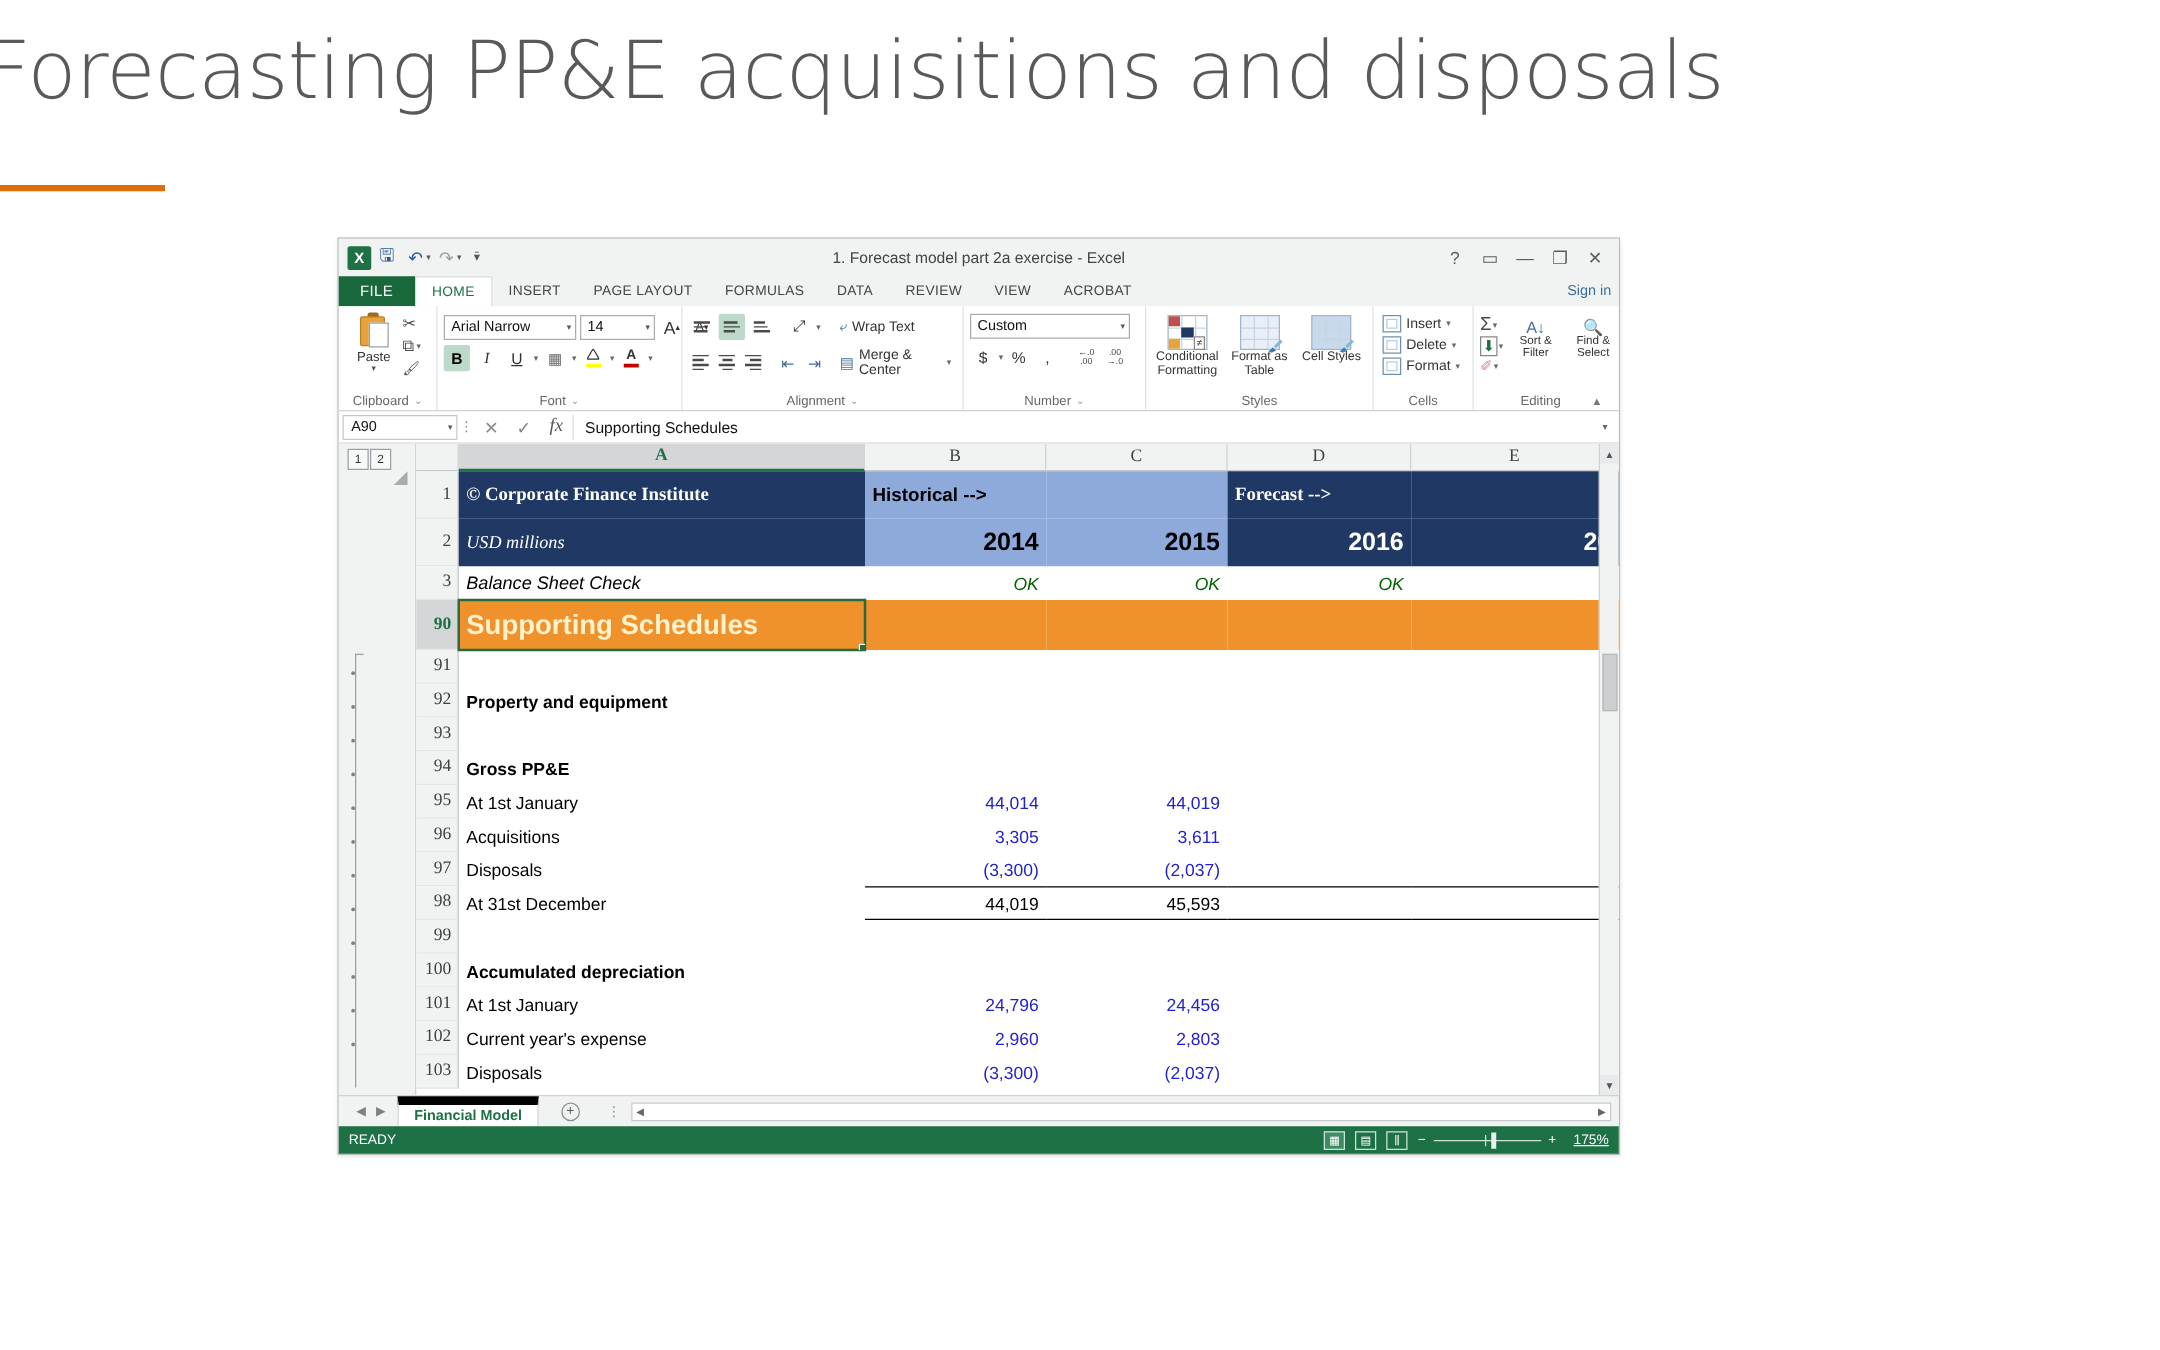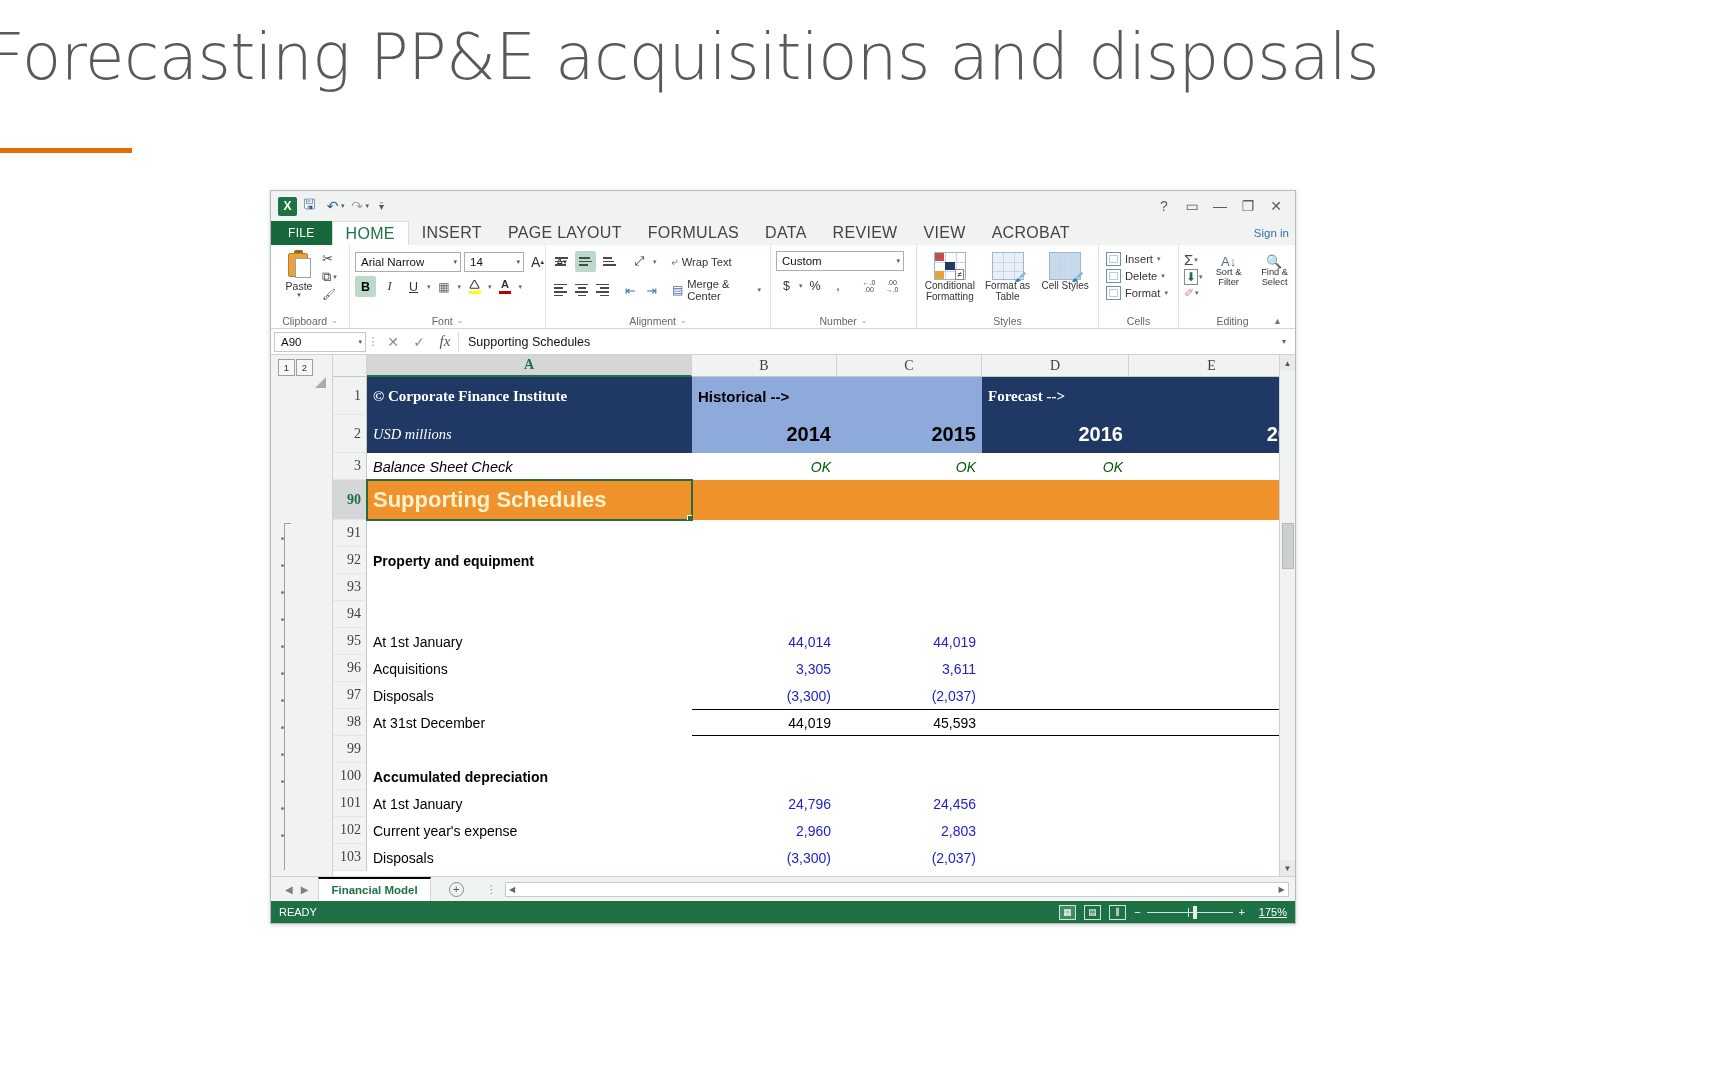--- a/index.html
+++ b/index.html
@@ -82,21 +82,21 @@
     height: 24px; display: flex; align-items: stretch;
     background: #f1f3f3; position: relative;
   }
   .tab-file {
     background: #18683b; color: #fff;
     padding: 0 17px; display: flex; align-items: center;
     font-size: 12px; letter-spacing: .3px;
   }
   .tab {
     padding: 0 13px; display: flex; align-items: center;
-    font-size: 16px; color: #444; letter-spacing: .3px;
+    font-size: 11px; color: #444; letter-spacing: .3px;
   }
   .tab.active {
     background: #fff; color: #1e7145;
     border: 1px solid #d6dbdc; border-bottom: none;
   }
   .signin {
     margin-left: auto; display: flex; align-items: center;
     font-size: 11.5px; color: #3b6e9e; padding-right: 6px;
   }
 
@@ -292,21 +292,21 @@
   
   .tabbar {
     height: 25px; background: #f1f3f3; display: flex; align-items: center;
     border-top: 1px solid #d0d3d4; padding-left: 4px;
   }
   .nav-arrows { display: flex; gap: 8px; padding: 0 10px; color: #7d8184; font-size: 10px; }
   .sheet-tab {
     background: #fff; border: 1px solid #d0d3d4; border-bottom: none;
     height: 24px; display: flex; align-items: center; padding: 0 12px;
     font-size: 11.5px; color: #1e7145; font-weight: bold;
-    border-top: 2px solid #000000;
+    border-top: 7px solid #000000;
   }
   .addsheet {
     width: 15px; height: 15px; border-radius: 50%; border: 1px solid #8a8e90;
     display: flex; align-items: center; justify-content: center;
     font-size: 11px; color: #555; margin-left: 18px;
   }
   .tb-dots { margin-left: 22px; color: #8a8e90; font-size: 11px; }
   .hscroll {
     flex: 1; margin: 0 6px 0 8px; height: 15px; background: #fff;
     border: 1px solid #c6c9ca; display: flex; align-items: center; position: relative;
@@ -342,20 +342,21 @@
     <div class="titlebar">
       <div class="qat">
         <div class="xl-logo">X</div>
         <div class="qat-btn">🖫</div>
         <div class="qat-btn">↶</div>
           <span class="qat-caret">▾</span>
         <div class="qat-btn grey">↷</div>
           <span class="qat-caret">▾</span>
         <div class="qat-btn" style="font-size:10px;color:#555;">▾̄</div>
       </div>
+      <div class="win-title">1. Forecast model part 2a exercise - Excel</div>
       <div class="win-ctrls">
         <span>?</span>
         <span>▭</span>
         <span>—</span>
         <span>❐</span>
         <span class="close">✕</span>
       </div>
     </div>
 
     <div class="tabstrip">
@@ -750,20 +751,21 @@
             <div class="rh">93</div>
             <div class="cell" style="width:325px;flex:0 0 325px;"></div>
             <div class="cell num" style="width:145px;flex:0 0 145px;"></div>
             <div class="cell num" style="width:145px;flex:0 0 145px;"></div>
             <div class="cell num" style="width:147px;flex:0 0 147px;"></div>
             <div class="cell num" style="flex:1;"></div>
           </div>
 
           <div class="trow">
             <div class="rh">94</div>
+            <div class="cell bold" style="width:325px;flex:0 0 325px;">Gross PP&amp;E</div>
             <div class="cell num" style="width:145px;flex:0 0 145px;"></div>
             <div class="cell num" style="width:145px;flex:0 0 145px;"></div>
             <div class="cell num" style="width:147px;flex:0 0 147px;"></div>
             <div class="cell num" style="flex:1;"></div>
           </div>
 
           <div class="trow">
             <div class="rh">95</div>
             <div class="cell" style="width:325px;flex:0 0 325px;">At 1st January</div>
             <div class="cell num blue-num" style="width:145px;flex:0 0 145px;">44,014</div>

